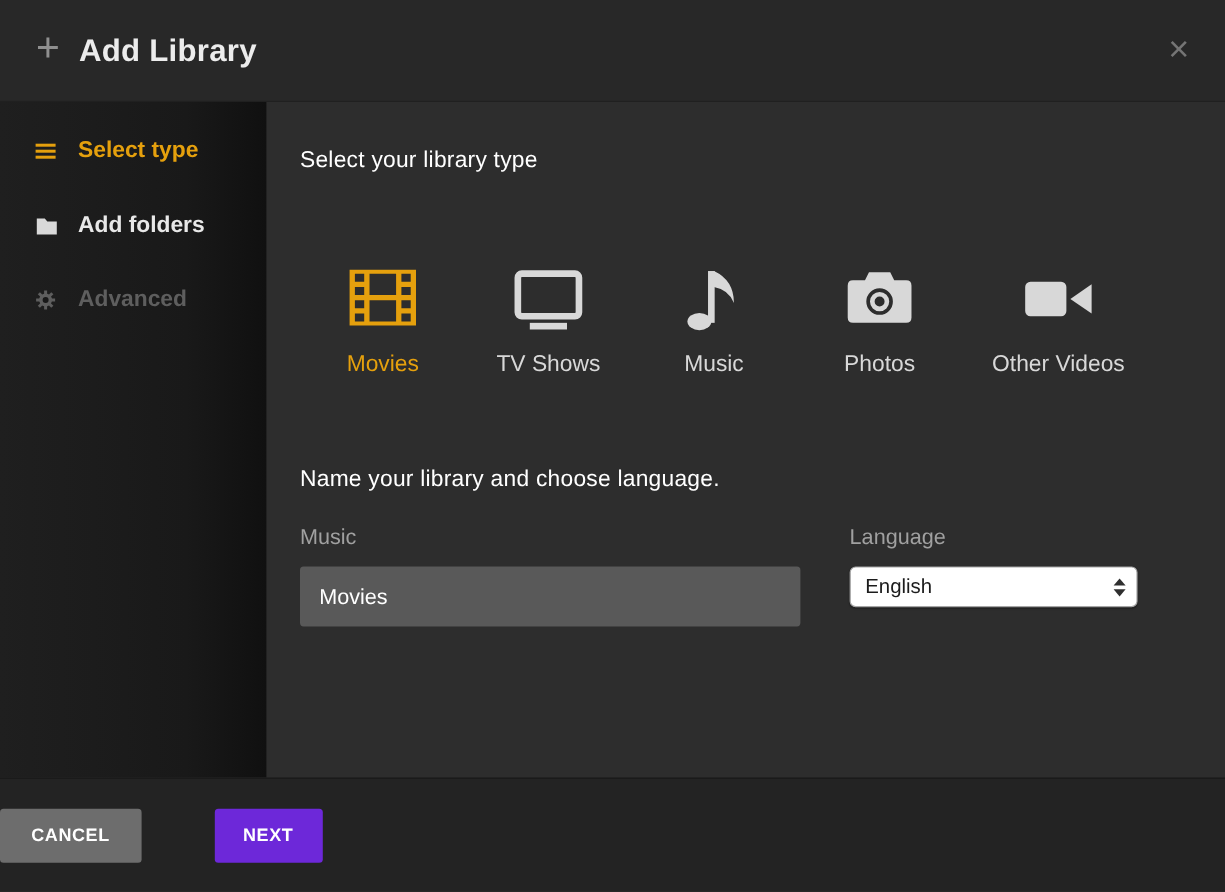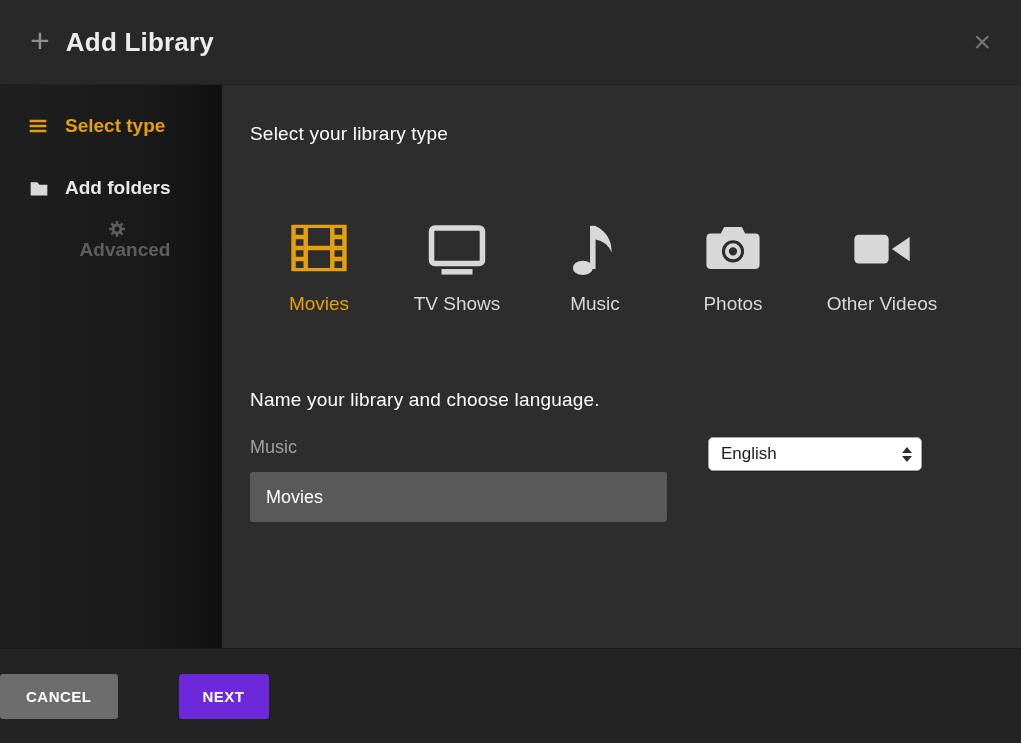--- a/index.html
+++ b/index.html
@@ -15,41 +15,41 @@
   
   .bodyrow { flex:1 1 auto; display:flex; min-height:0; }
   .sidebar { flex:0 0 222px; width:222px; background:linear-gradient(to right,#1f1f1f 0%,#191919 70%,#101010 100%); padding-top:10px; }
   .side-item { height:62px; display:flex; align-items:center; padding-left:28px; cursor:pointer;font-weight:bold; }
   .side-icon { width:24px; display:flex; align-items:center; justify-content:flex-start; margin-right:13px; }
   .side-icon svg { display:block; }
   .side-label { font-size:19px; }
   .side-item.active { color:#e5a00d; }
   .side-item.active .side-label { color:#e5a00d; }
   .side-item.normal .side-label { color:#e8e8e8; }
-  .side-item.disabled { cursor:default;flex-direction:column; }
+  .side-item.disabled { cursor:default; }
   .side-item.disabled .side-label { color:#5e5e5e; }
 
   
   .content { flex:1 1 auto; padding:38px 0 0 28px; }
   .section-title { font-size:19px; font-weight:400; color:#ffffff; letter-spacing:0.2px; }
   .tiles { display:flex; margin-top:62px; }
   .type-tile { width:138px; display:flex; flex-direction:column; align-items:center; cursor:pointer; color:#d8d8d8; }
   .type-tile.wide { width:160px; }
   .tile-icon { height:72px; display:flex; align-items:flex-end; justify-content:center; }
   .tile-icon svg { display:block; }
   .tile-label { margin-top:14px; font-size:19px; color:inherit; }
   .type-tile.selected { color:#e5a00d; }
 
   .name-heading { margin-top:74px; }
   .fields { margin-top:26px; display:flex; }
   .field label { display:block; font-size:18px; color:#a0a0a0; margin-bottom:14px; }
   .name-field { width:417px; }
   .name-field input { width:417px; height:50px; background:#595959; border:none; border-radius:3px; color:#ffffff; font-size:18px; padding:0 16px; font-family:inherit; outline:none; }
   .language-field { margin-left:41px; width:198px; }
-  .select { width:214px; height:34px; background:#ffffff; border:1px solid #a6a6a6; border-radius:5px; display:flex; align-items:center; padding-left:12px; cursor:pointer; box-shadow:0 1px 1px rgba(0,0,0,0.25); }
+  .select { width:240px; height:34px; background:#ffffff; border:1px solid #a6a6a6; border-radius:5px; display:flex; align-items:center; padding-left:12px; cursor:pointer; box-shadow:0 1px 1px rgba(0,0,0,0.25); }
   .select-value { font-size:17px; color:#1c1c1c; }
   .select-arrows { margin-left:auto; padding-right:9px; display:flex; flex-direction:column; gap:3px; }
   .select-arrows .up { width:0; height:0; border-left:5px solid transparent; border-right:5px solid transparent; border-bottom:6px solid #2f2f2f; }
   .select-arrows .down { width:0; height:0; border-left:5px solid transparent; border-right:5px solid transparent; border-top:6px solid #2f2f2f; }
 
   
   .footer { flex:0 0 95px; height:95px; background:#232323; border-top:1px solid #1a1a1a; display:flex; align-items:center; padding-right:36px; gap:18px; }
   .btn { height:45px; border:none; border-radius:3px; font-family:inherit; font-size:15px; font-weight:700; letter-spacing:0.5px; color:#ffffff; cursor:pointer; padding:0 26px; }
   .btn.cancel { background:#6d6d6d; }
   .btn.next { background:#6d28d9; padding:0 24px;margin-left:43px; }
@@ -166,20 +166,21 @@
       </div>
 
       <div class="section-title name-heading">Name your library and choose language.</div>
 
       <div class="fields">
         <div class="field name-field">
           <label>Music</label>
           <input type="text" value="Movies" style="">
         </div>
         <div class="field language-field">
+          <label>Language</label>
           <div class="select">
             <span class="select-value">English</span>
             <span class="select-arrows">
                 <b class="up"></b>
                 <b class="down"></b>
               </span>
           </div>
         </div>
       </div>
     </main>

